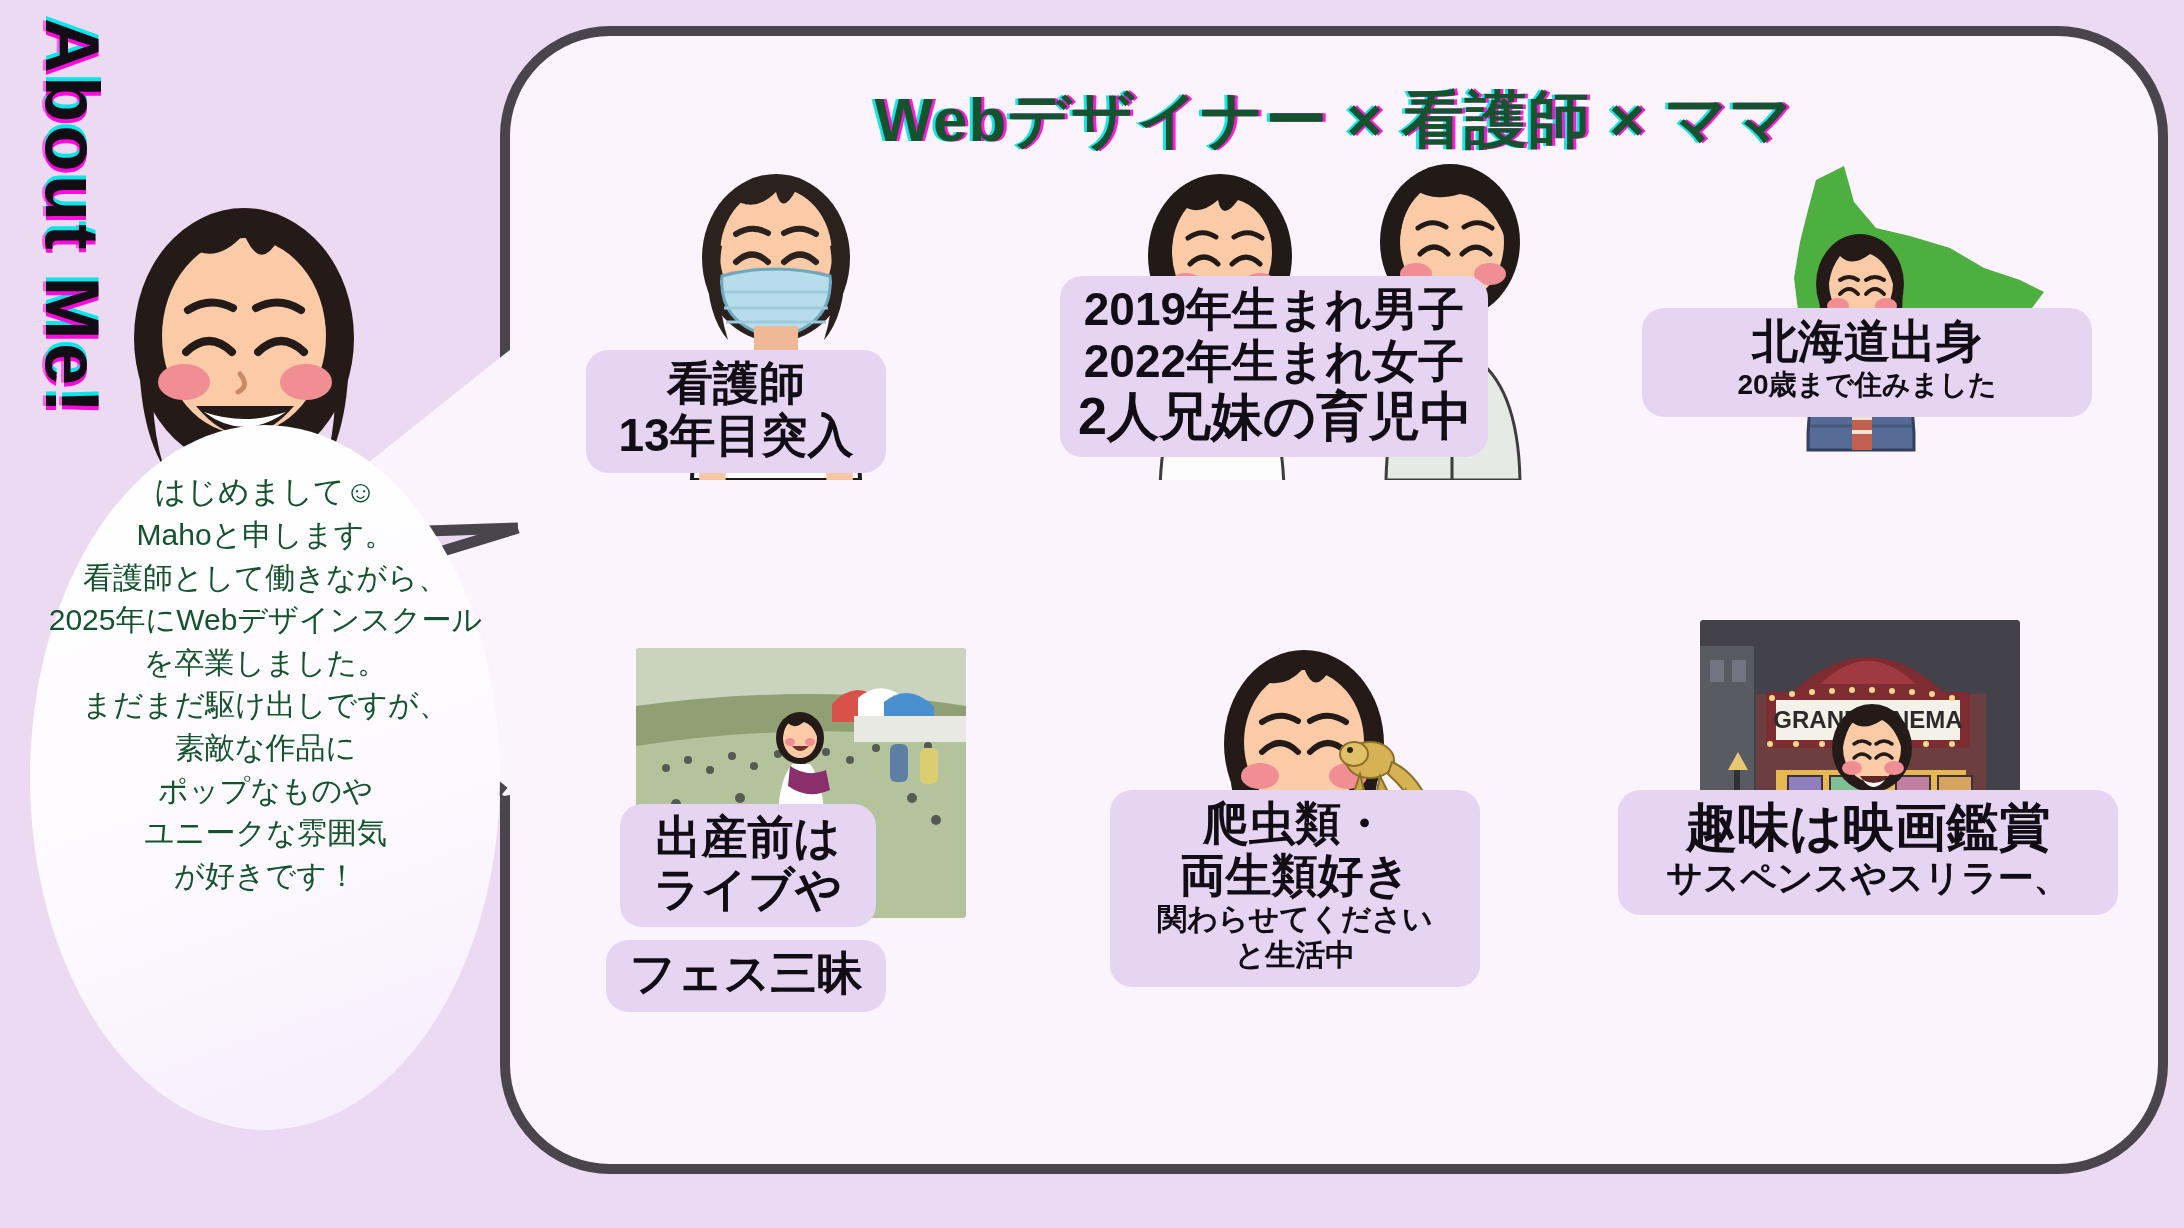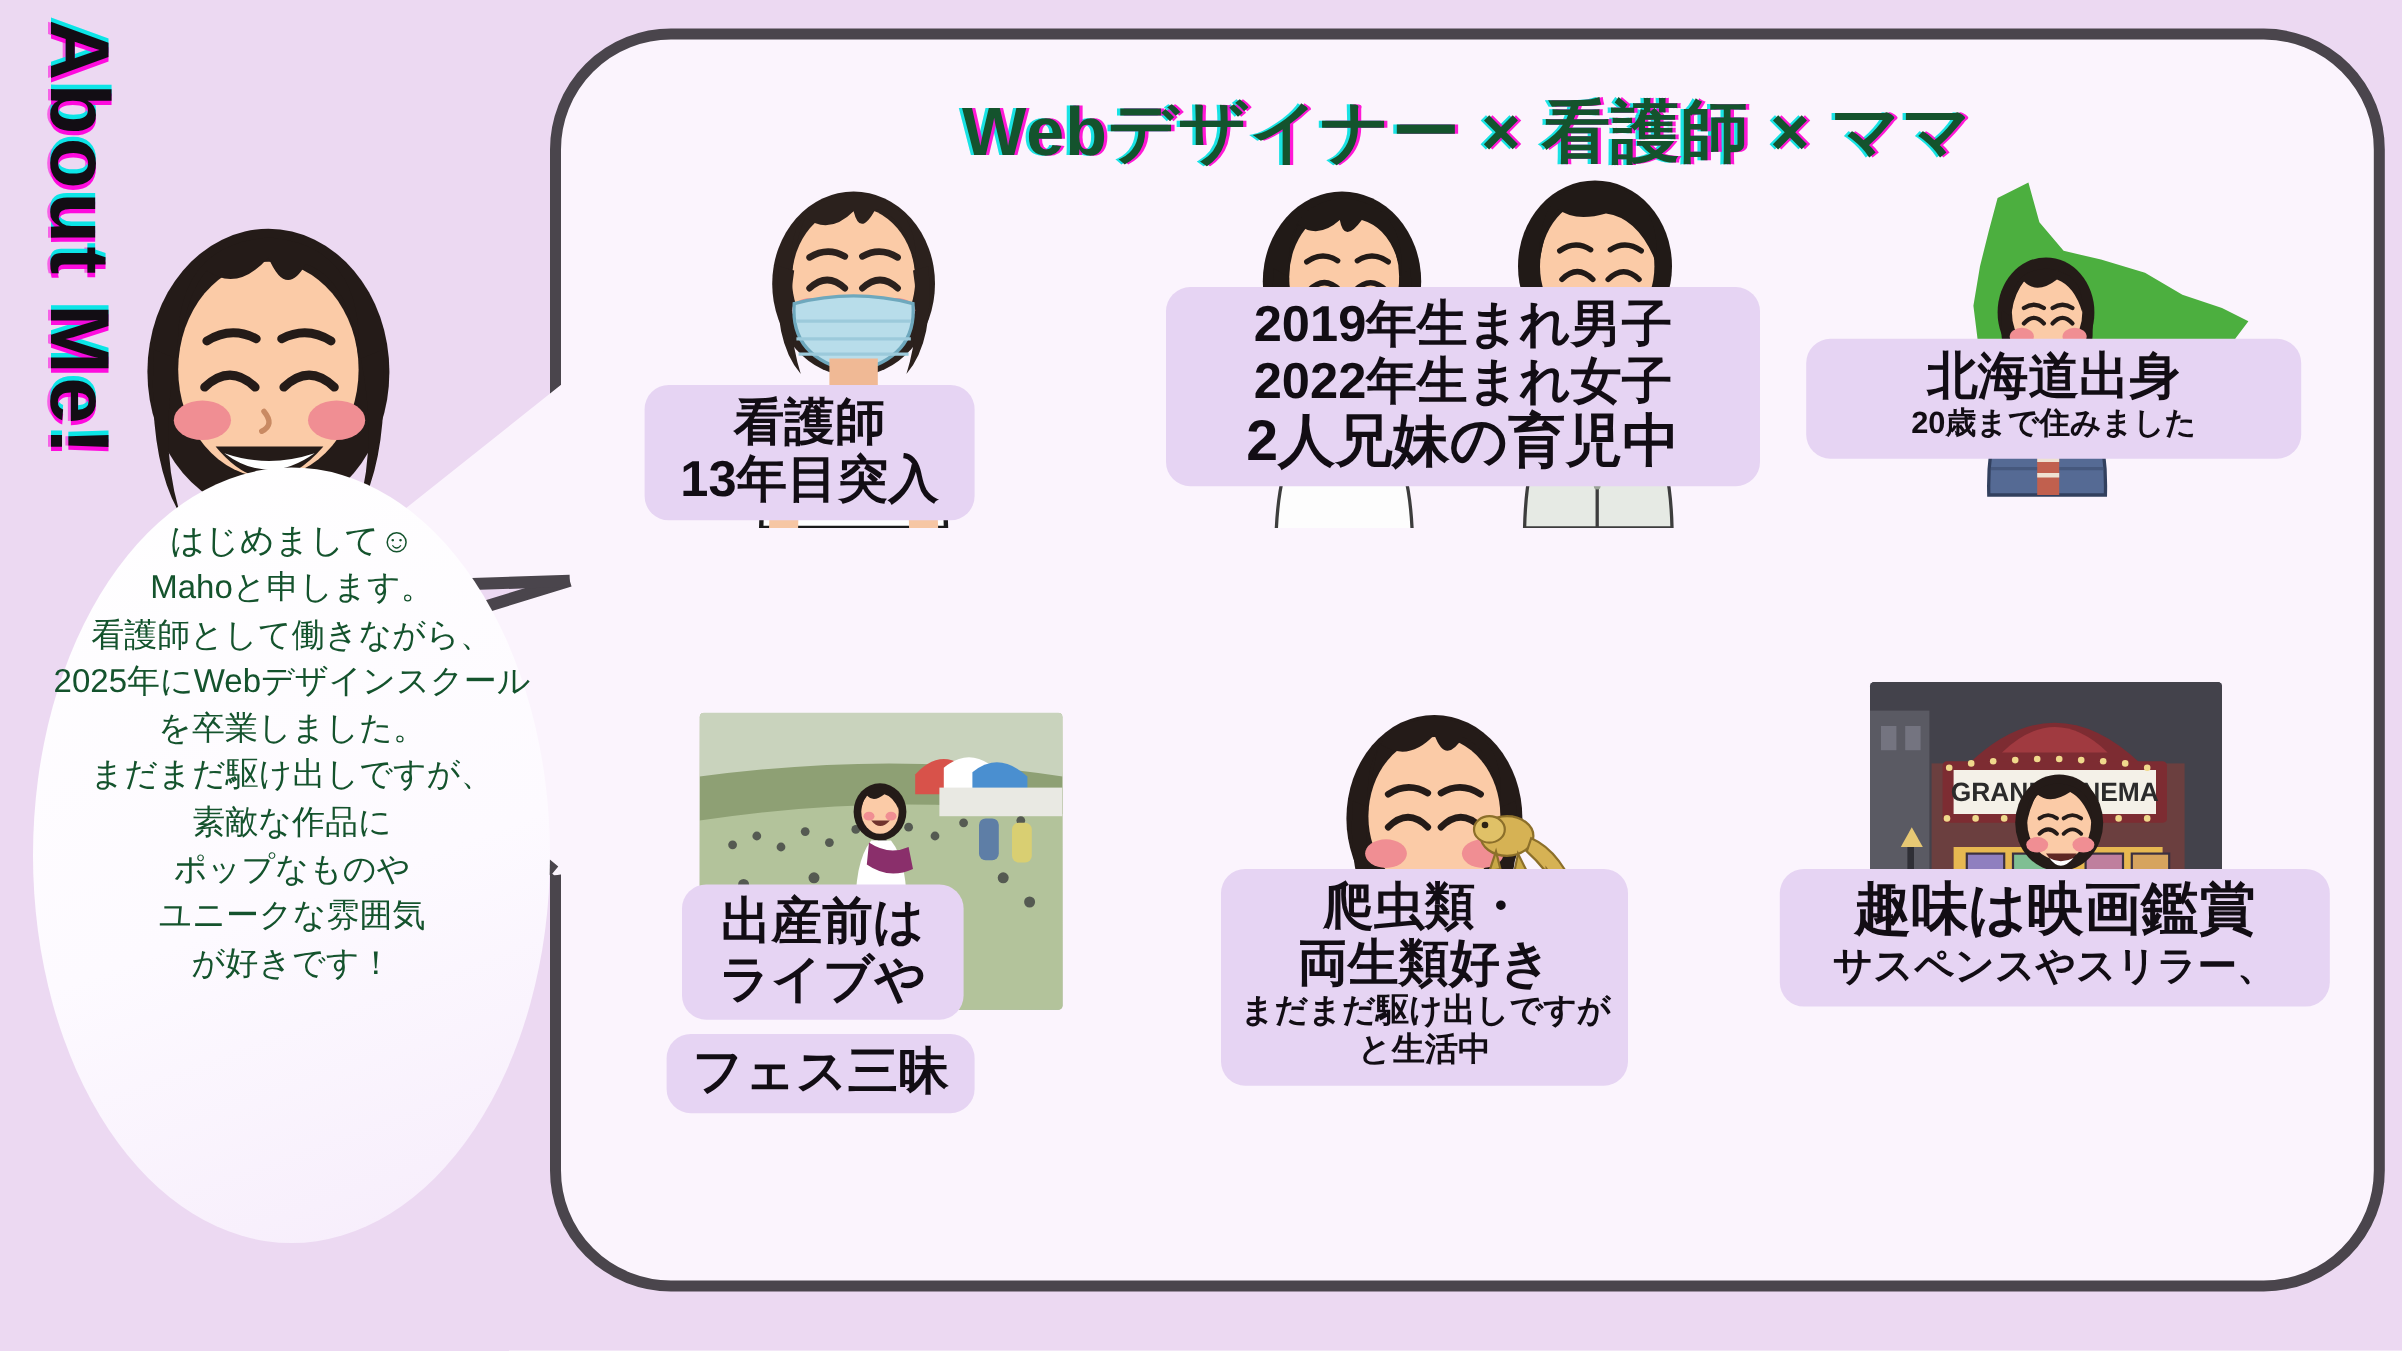--- a/index.html
+++ b/index.html
@@ -288,21 +288,21 @@
         <ellipse cx="150" cy="124" rx="16" ry="11" fill="#f08e93"></ellipse>
         <path d="M88 134 Q112 182 140 134 Z" fill="#59231f"></path>
         <path d="M94 140 Q112 148 134 140 Q112 158 94 140 Z" fill="#ffffff"></path>
         <path d="M46 330 Q48 234 92 206 L132 206 Q178 234 180 330 Z" fill="#e6eae4" stroke="#3d3d3d" stroke-width="3"></path>
         <path d="M92 206 L112 238 L132 206" fill="#cfd6cc" stroke="#3d3d3d" stroke-width="3"></path>
         <path d="M112 240 L112 330" stroke="#3d3d3d" stroke-width="3"></path>
         <circle cx="112" cy="262" r="3" fill="#9aa397"></circle>
         <circle cx="112" cy="292" r="3" fill="#9aa397"></circle>
       </g>
     </svg>
-    <div class="badge" style="left:10px; top:111px; width:540px;">
+    <div class="badge" style="left:10px; top:126px; width:428px;">
       <div class="l1">2019年生まれ男子</div>
       <div class="l2">2022年生まれ女子</div>
       <div class="l2" style="font-size:52px;">2人兄妹の育児中</div>
     </div>
   </div>
 
   <div class="card" id="card-hokkaido">
     <svg class="art" width="440" height="310" viewBox="0 0 440 310">
 
       <path d="M168 30 L196 16 L206 52 L228 78 L262 86 L302 98 L336 118 L372 130 L396 142
@@ -442,21 +442,21 @@
       <g transform="translate(146,256)">
         <ellipse cx="90" cy="42" rx="84" ry="48" fill="#cbb48c" stroke="#8a7450" stroke-width="3"></ellipse>
         <path d="M20 44 Q90 -12 160 44" fill="#d8c49e" stroke="#8a7450" stroke-width="3"></path>
         <path d="M52 18 L52 66 M90 6 L90 72 M128 18 L128 66 M20 44 H160" stroke="#8a7450" stroke-width="3" fill="none"></path>
         <ellipse cx="4" cy="58" rx="22" ry="13" fill="#bfa47c" stroke="#8a7450" stroke-width="3"></ellipse>
       </g>
     </svg>
     <div class="badge" style="left:-20px; top:170px; width:370px; padding-bottom:14px;">
       <div class="l1">爬虫類・</div>
       <div class="l2">両生類好き</div>
-      <div class="sm" style="font-size:30px;">まだまだ駆け出しですが</div>
+      <div class="sm" style="font-size:30px;">関わらせてください</div>
       <div class="sm" style="font-size:30px;">と生活中</div>
     </div>
   </div>
 
   <div class="card" id="card-cinema">
     <div class="photo-frame" id="cinema-photo">
       <svg width="320" height="290" viewBox="0 0 320 290">
         <rect width="320" height="290" fill="#43424b"></rect>
         <rect x="0" y="26" width="54" height="264" fill="#5a5a63"></rect>
         <rect x="10" y="40" width="14" height="22" fill="#747480"></rect>

